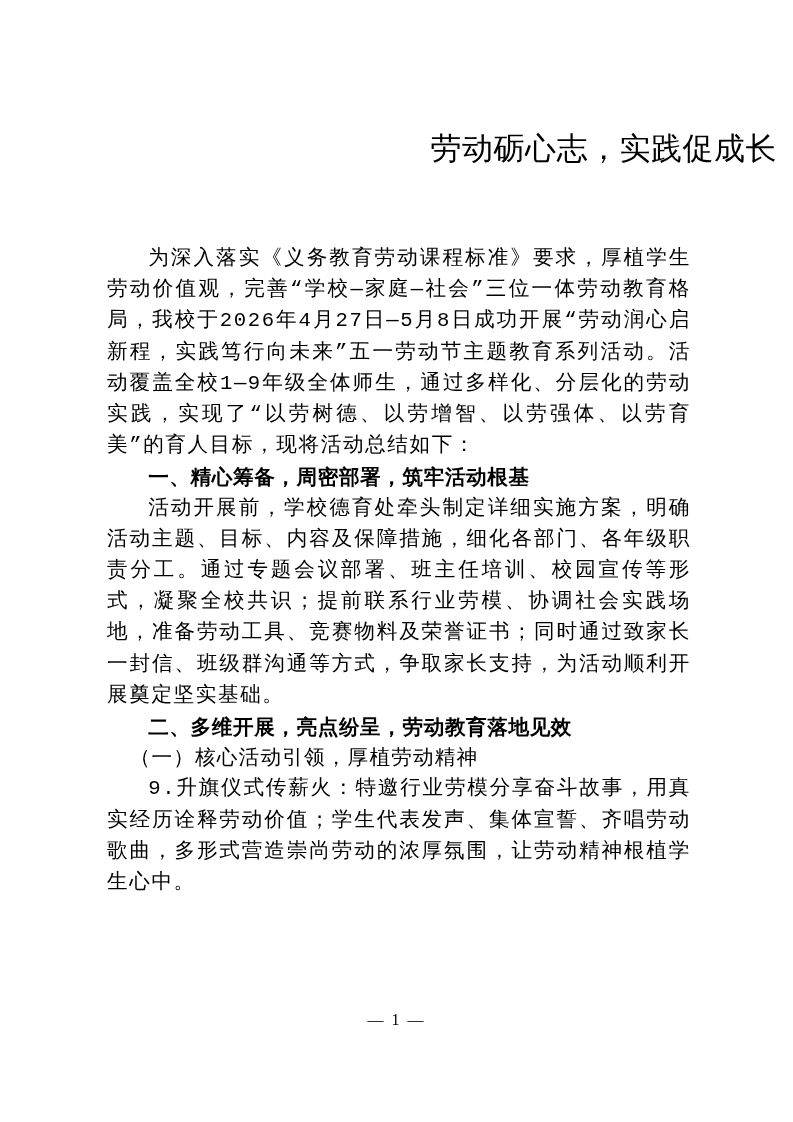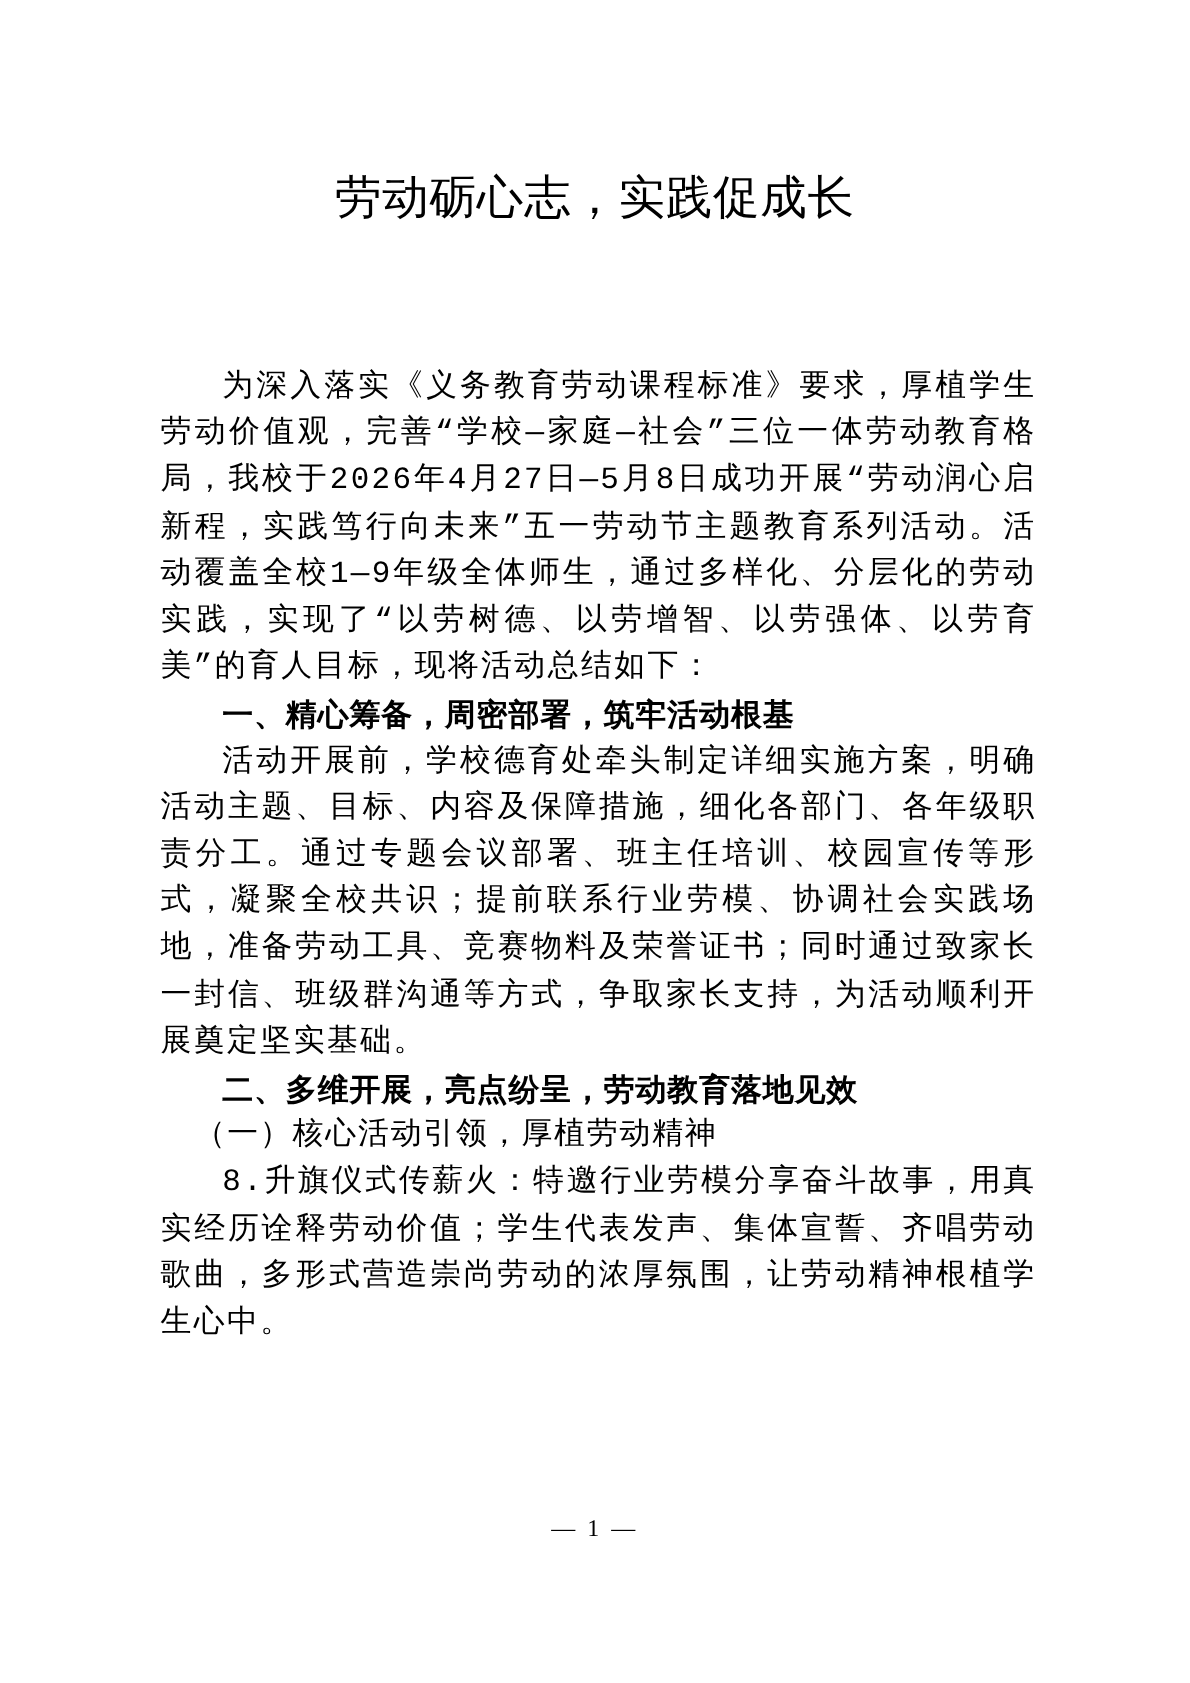--- a/index.html
+++ b/index.html
@@ -26,21 +26,22 @@
       top: 112px;
       left: 0;
       width: 793px;
       text-align: center;
     }
     .title-line {
       font-family: "DejaVu Serif", "Liberation Serif", serif;
       font-size: 31px;
       line-height: 40px;
       letter-spacing: 0.5px;
-      margin: 0;
+      margin: 16px;
+      text-align: right;
     }
     .body-block {
       position: absolute;
       top: 243px;
       left: 107px;
       width: 584px;
     }
     .para {
       font-size: 20.6px;
       line-height: 31.2px;
@@ -54,21 +55,21 @@
     .heading-1 {
       font-family: Liberation Sans, sans-serif;
       font-weight: bold;
       font-size: 20.6px;
       line-height: 31.2px;
       margin: 0;
       text-indent: 2em;
       letter-spacing: 0.6px;
     }
     .heading-2 {
-      font-family: Liberation Mono, monospace;
+      font-family: Liberation Serif, serif;
       font-size: 20.6px;
       line-height: 31.2px;
       margin: 0;
       text-indent: 1.1em;
       letter-spacing: 1.2px;
     }
     .page-number {
       position: absolute;
       top: 1011px;
       left: 0;
@@ -88,17 +89,17 @@
   </div>
 
   <div class="body-block">
     <p class="para">为深入落实《义务教育劳动课程标准》要求，厚植学生劳动价值观，完善“学校—家庭—社会”三位一体劳动教育格局，我校于2026年4月27日—5月8日成功开展“劳动润心启新程，实践笃行向未来”五一劳动节主题教育系列活动。活动覆盖全校1—9年级全体师生，通过多样化、分层化的劳动实践，实现了“以劳树德、以劳增智、以劳强体、以劳育美”的育人目标，现将活动总结如下：</p>
 
     <p class="heading-1">一、精心筹备，周密部署，筑牢活动根基</p>
     <p class="para">活动开展前，学校德育处牵头制定详细实施方案，明确活动主题、目标、内容及保障措施，细化各部门、各年级职责分工。通过专题会议部署、班主任培训、校园宣传等形式，凝聚全校共识；提前联系行业劳模、协调社会实践场地，准备劳动工具、竞赛物料及荣誉证书；同时通过致家长一封信、班级群沟通等方式，争取家长支持，为活动顺利开展奠定坚实基础。</p>
 
     <p class="heading-1">二、多维开展，亮点纷呈，劳动教育落地见效</p>
     <p class="heading-2">（一）核心活动引领，厚植劳动精神</p>
-    <p class="para">8.升旗仪式传薪火：特邀行业劳模分享奋斗故事，用真实经历诠释劳动价值；学生代表发声、集体宣誓、齐唱劳动歌曲，多形式营造崇尚劳动的浓厚氛围，让劳动精神根植学生心中。</p>
+    <p class="para">9.升旗仪式传薪火：特邀行业劳模分享奋斗故事，用真实经历诠释劳动价值；学生代表发声、集体宣誓、齐唱劳动歌曲，多形式营造崇尚劳动的浓厚氛围，让劳动精神根植学生心中。</p>
   </div>
 
   <div class="page-number">— 1 —</div>
 </div>
 
 </body></html>

